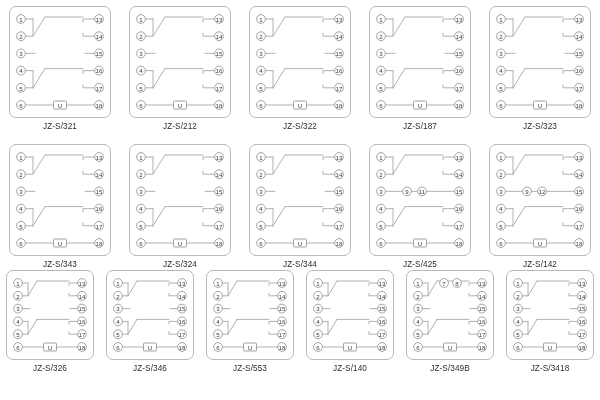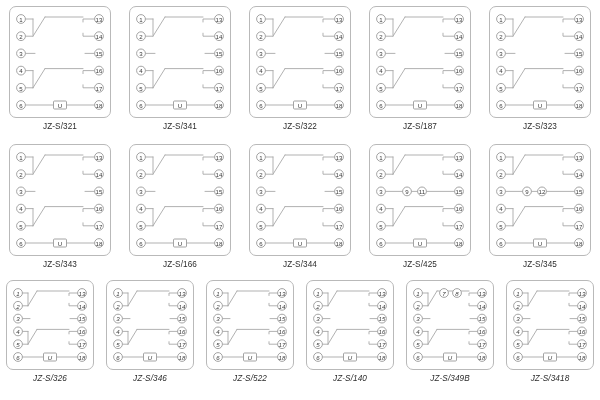--- a/index.html
+++ b/index.html
@@ -226,21 +226,21 @@
             <line class="wire" x1="15.4" y1="80.8" x2="23" y2="80.8"></line>
             <polyline class="wire" points="23,63.599999999999994 23,80.8"></polyline>
             <line class="wire" x1="23" y1="80.8" x2="35" y2="61.599999999999994"></line>
             <polyline class="wire" points="84.6,63.599999999999994 73,63.599999999999994 73,66.6"></polyline>
             <polyline class="wire" points="84.6,80.8 73,80.8 73,77.8"></polyline>
             <line class="wire" x1="35" y1="61.599999999999994" x2="73" y2="61.599999999999994"></line>
             <line class="wire" x1="15.4" y1="46.4" x2="25" y2="46.4"></line>
             <line class="wire" x1="84.6" y1="46.4" x2="75" y2="46.4"></line>
           </svg>
         </div>
-        <div class="caption">JZ-S/341</div>
+        <div class="caption">JZ-S/212</div>
       </div>
       <div class="cell">
         <div class="diagram-box" style="width: 102px; height: 112px;">
           <svg width="100" height="110" viewBox="0 0 100 110">
             <g>
               <circle class="term" cx="11" cy="12" r="4.4"></circle>
               <text class="tnum" x="11" y="12.3">1</text>
             </g>
             <g>
               <circle class="term" cx="11" cy="29.2" r="4.4"></circle>
@@ -603,21 +603,21 @@
             <line class="wire" x1="15.4" y1="80.8" x2="23" y2="80.8"></line>
             <polyline class="wire" points="23,63.599999999999994 23,80.8"></polyline>
             <line class="wire" x1="23" y1="80.8" x2="35" y2="61.599999999999994"></line>
             <polyline class="wire" points="84.6,63.599999999999994 73,63.599999999999994 73,66.6"></polyline>
             <polyline class="wire" points="84.6,80.8 73,80.8 73,77.8"></polyline>
             <line class="wire" x1="35" y1="61.599999999999994" x2="73" y2="61.599999999999994"></line>
             <line class="wire" x1="15.4" y1="46.4" x2="25" y2="46.4"></line>
             <line class="wire" x1="84.6" y1="46.4" x2="75" y2="46.4"></line>
           </svg>
         </div>
-        <div class="caption">JZ-S/166</div>
+        <div class="caption">JZ-S/324</div>
       </div>
       <div class="cell">
         <div class="diagram-box" style="width: 102px; height: 112px;">
           <svg width="100" height="110" viewBox="0 0 100 110">
             <g>
               <circle class="term" cx="11" cy="12" r="4.4"></circle>
               <text class="tnum" x="11" y="12.3">1</text>
             </g>
             <g>
               <circle class="term" cx="11" cy="29.2" r="4.4"></circle>
@@ -846,24 +846,24 @@
             <line class="wire" x1="35" y1="10" x2="73" y2="10"></line>
             <line class="wire" x1="15.4" y1="63.599999999999994" x2="23" y2="63.599999999999994"></line>
             <line class="wire" x1="15.4" y1="80.8" x2="23" y2="80.8"></line>
             <polyline class="wire" points="23,63.599999999999994 23,80.8"></polyline>
             <line class="wire" x1="23" y1="80.8" x2="35" y2="61.599999999999994"></line>
             <polyline class="wire" points="84.6,63.599999999999994 73,63.599999999999994 73,66.6"></polyline>
             <polyline class="wire" points="84.6,80.8 73,80.8 73,77.8"></polyline>
             <line class="wire" x1="35" y1="61.599999999999994" x2="73" y2="61.599999999999994"></line>
           </svg>
         </div>
-        <div class="caption">JZ-S/345</div>
+        <div class="caption">JZ-S/142</div>
       </div>
     </div>
-    <div class="row" style="top: 280px; font-style: italic;">
+    <div class="row" style="top: 270px;">
       <div class="cell">
         <div class="diagram-box" style="width: 88px; height: 90px;">
           <svg width="86" height="88" viewBox="0 0 86 88">
             <g>
               <circle class="term" cx="11" cy="12" r="4.4"></circle>
               <text class="tnum" x="11" y="12.3">1</text>
             </g>
             <g>
               <circle class="term" cx="11" cy="24.8" r="4.4"></circle>
               <text class="tnum" x="11" y="25.1">2</text>
@@ -1073,21 +1073,21 @@
             <line class="wire" x1="15.4" y1="63.2" x2="21" y2="63.2"></line>
             <polyline class="wire" points="21,50.400000000000006 21,63.2"></polyline>
             <line class="wire" x1="21" y1="63.2" x2="30" y2="48.400000000000006"></line>
             <polyline class="wire" points="70.6,50.400000000000006 62,50.400000000000006 62,52.900000000000006"></polyline>
             <polyline class="wire" points="70.6,63.2 62,63.2 62,60.7"></polyline>
             <line class="wire" x1="30" y1="48.400000000000006" x2="62" y2="48.400000000000006"></line>
             <line class="wire" x1="15.4" y1="37.6" x2="23" y2="37.6"></line>
             <line class="wire" x1="70.6" y1="37.6" x2="63" y2="37.6"></line>
           </svg>
         </div>
-        <div class="caption">JZ-S/522</div>
+        <div class="caption">JZ-S/553</div>
       </div>
       <div class="cell">
         <div class="diagram-box" style="width: 88px; height: 90px;">
           <svg width="86" height="88" viewBox="0 0 86 88">
             <g>
               <circle class="term" cx="11" cy="12" r="4.4"></circle>
               <text class="tnum" x="11" y="12.3">1</text>
             </g>
             <g>
               <circle class="term" cx="11" cy="24.8" r="4.4"></circle>

